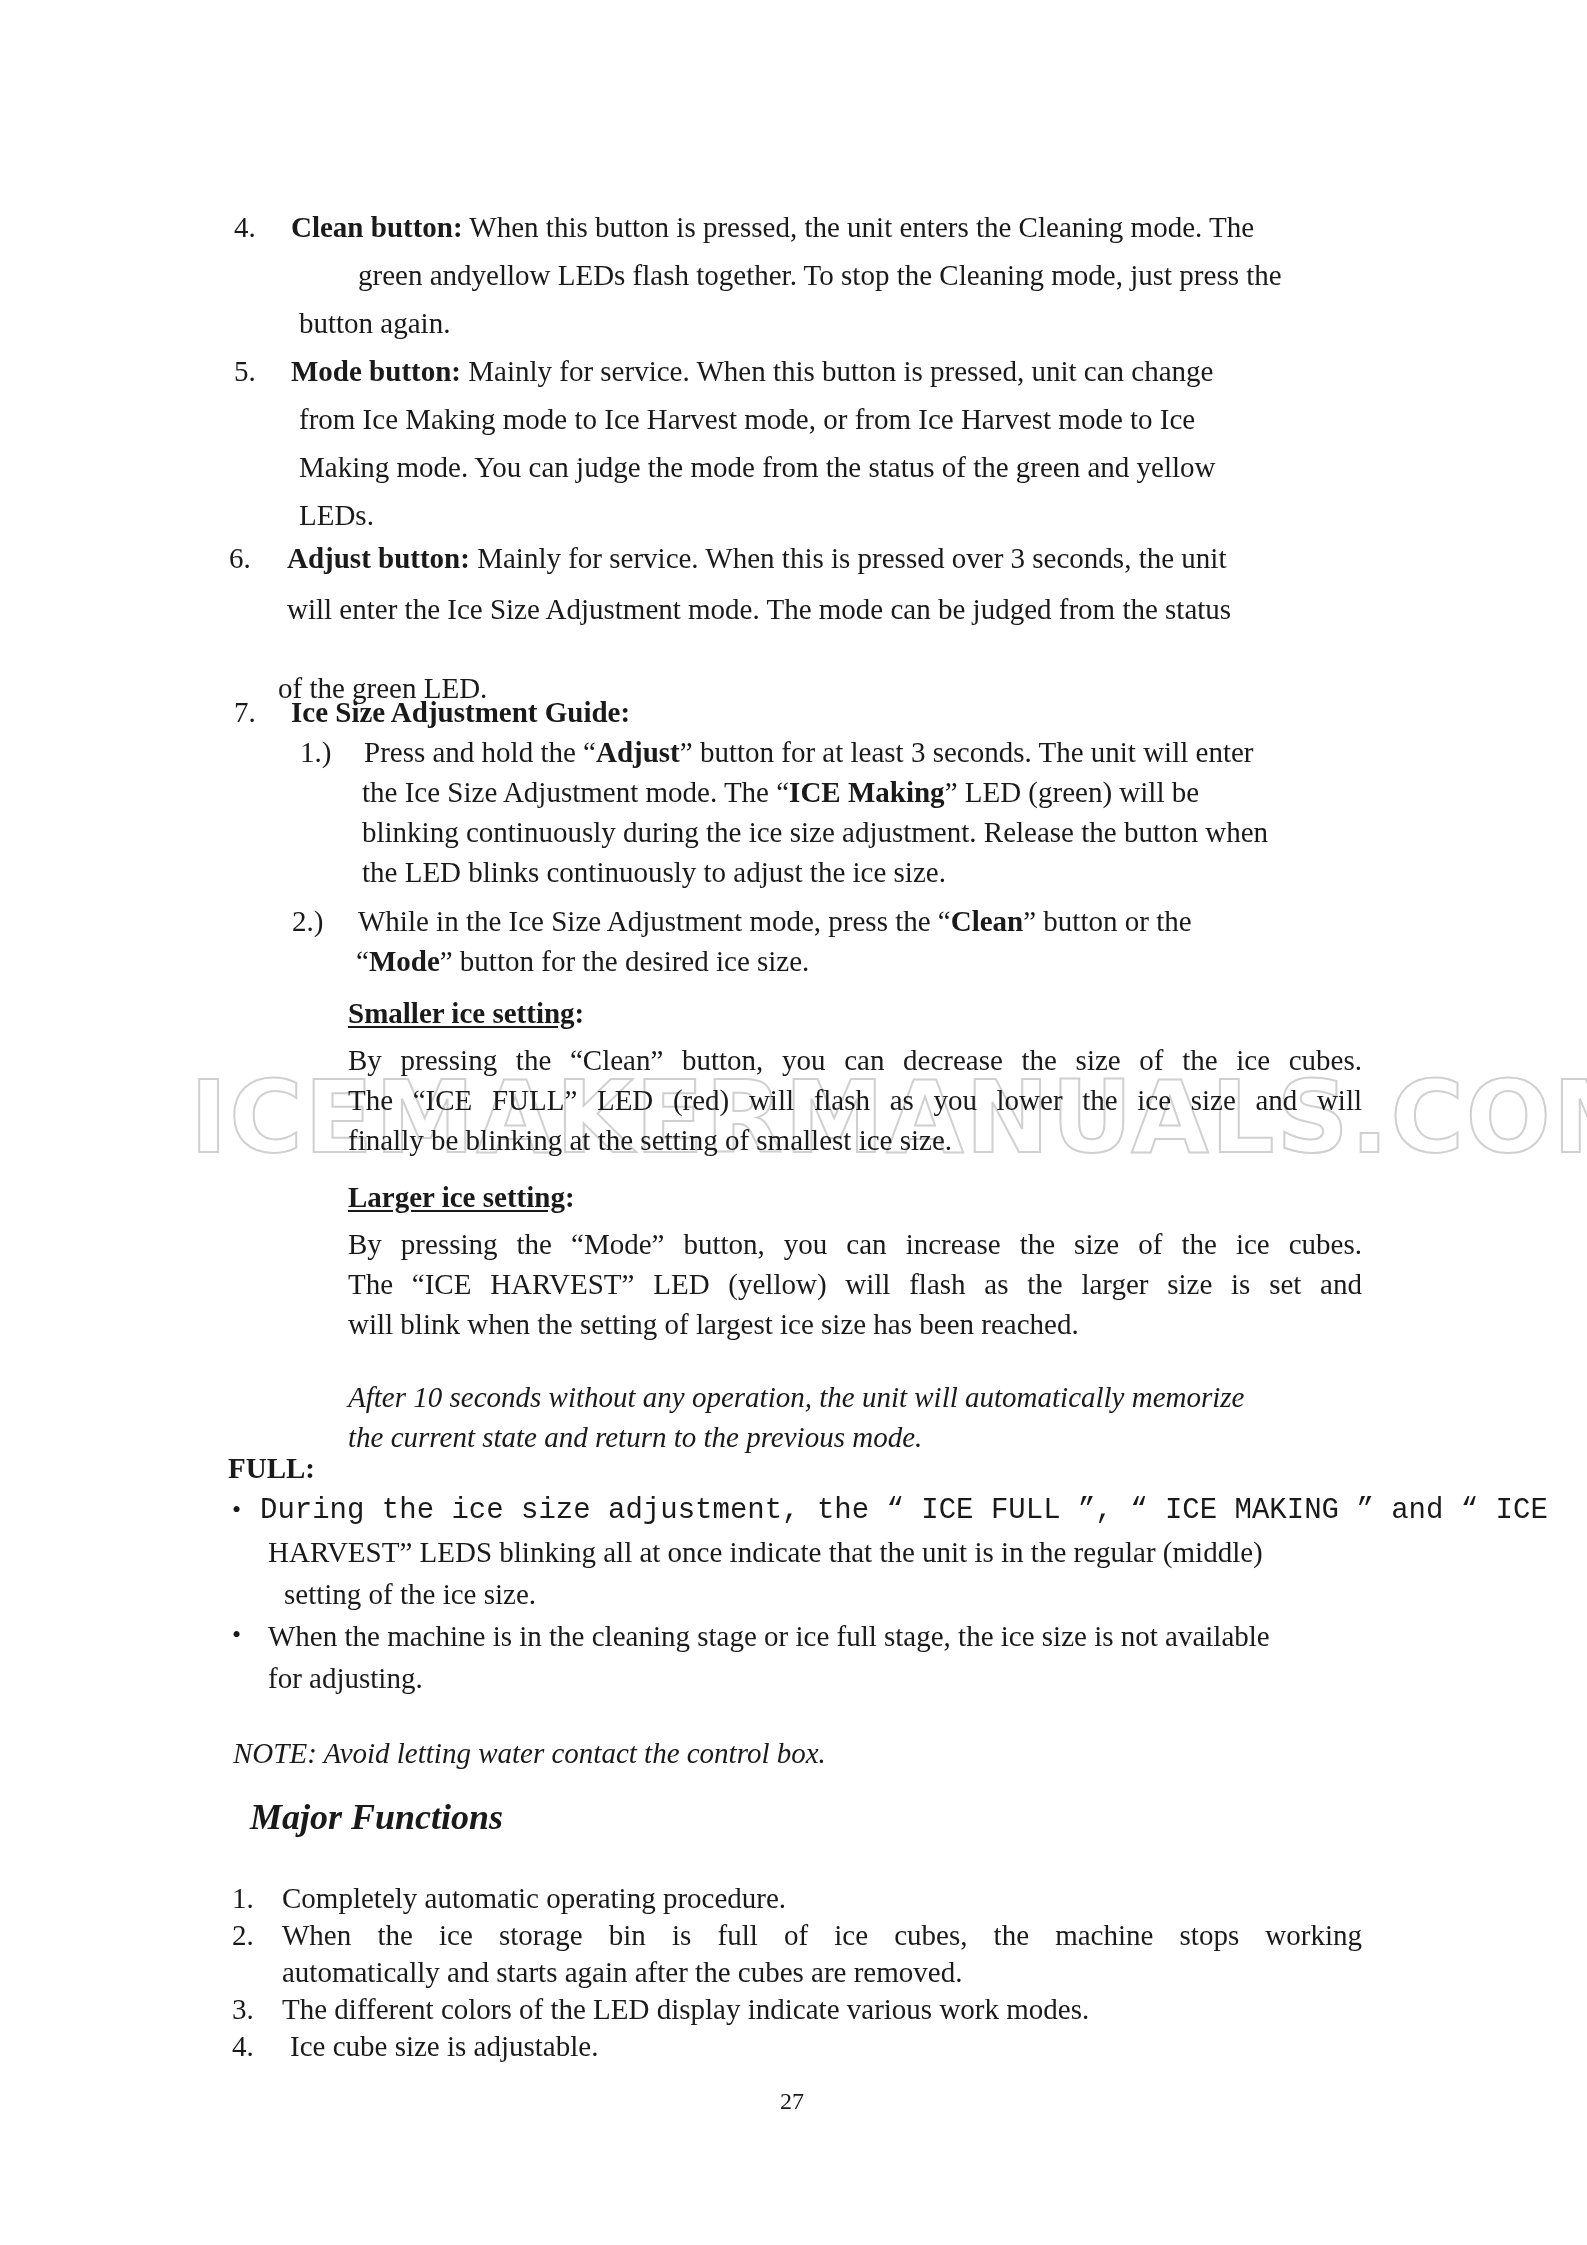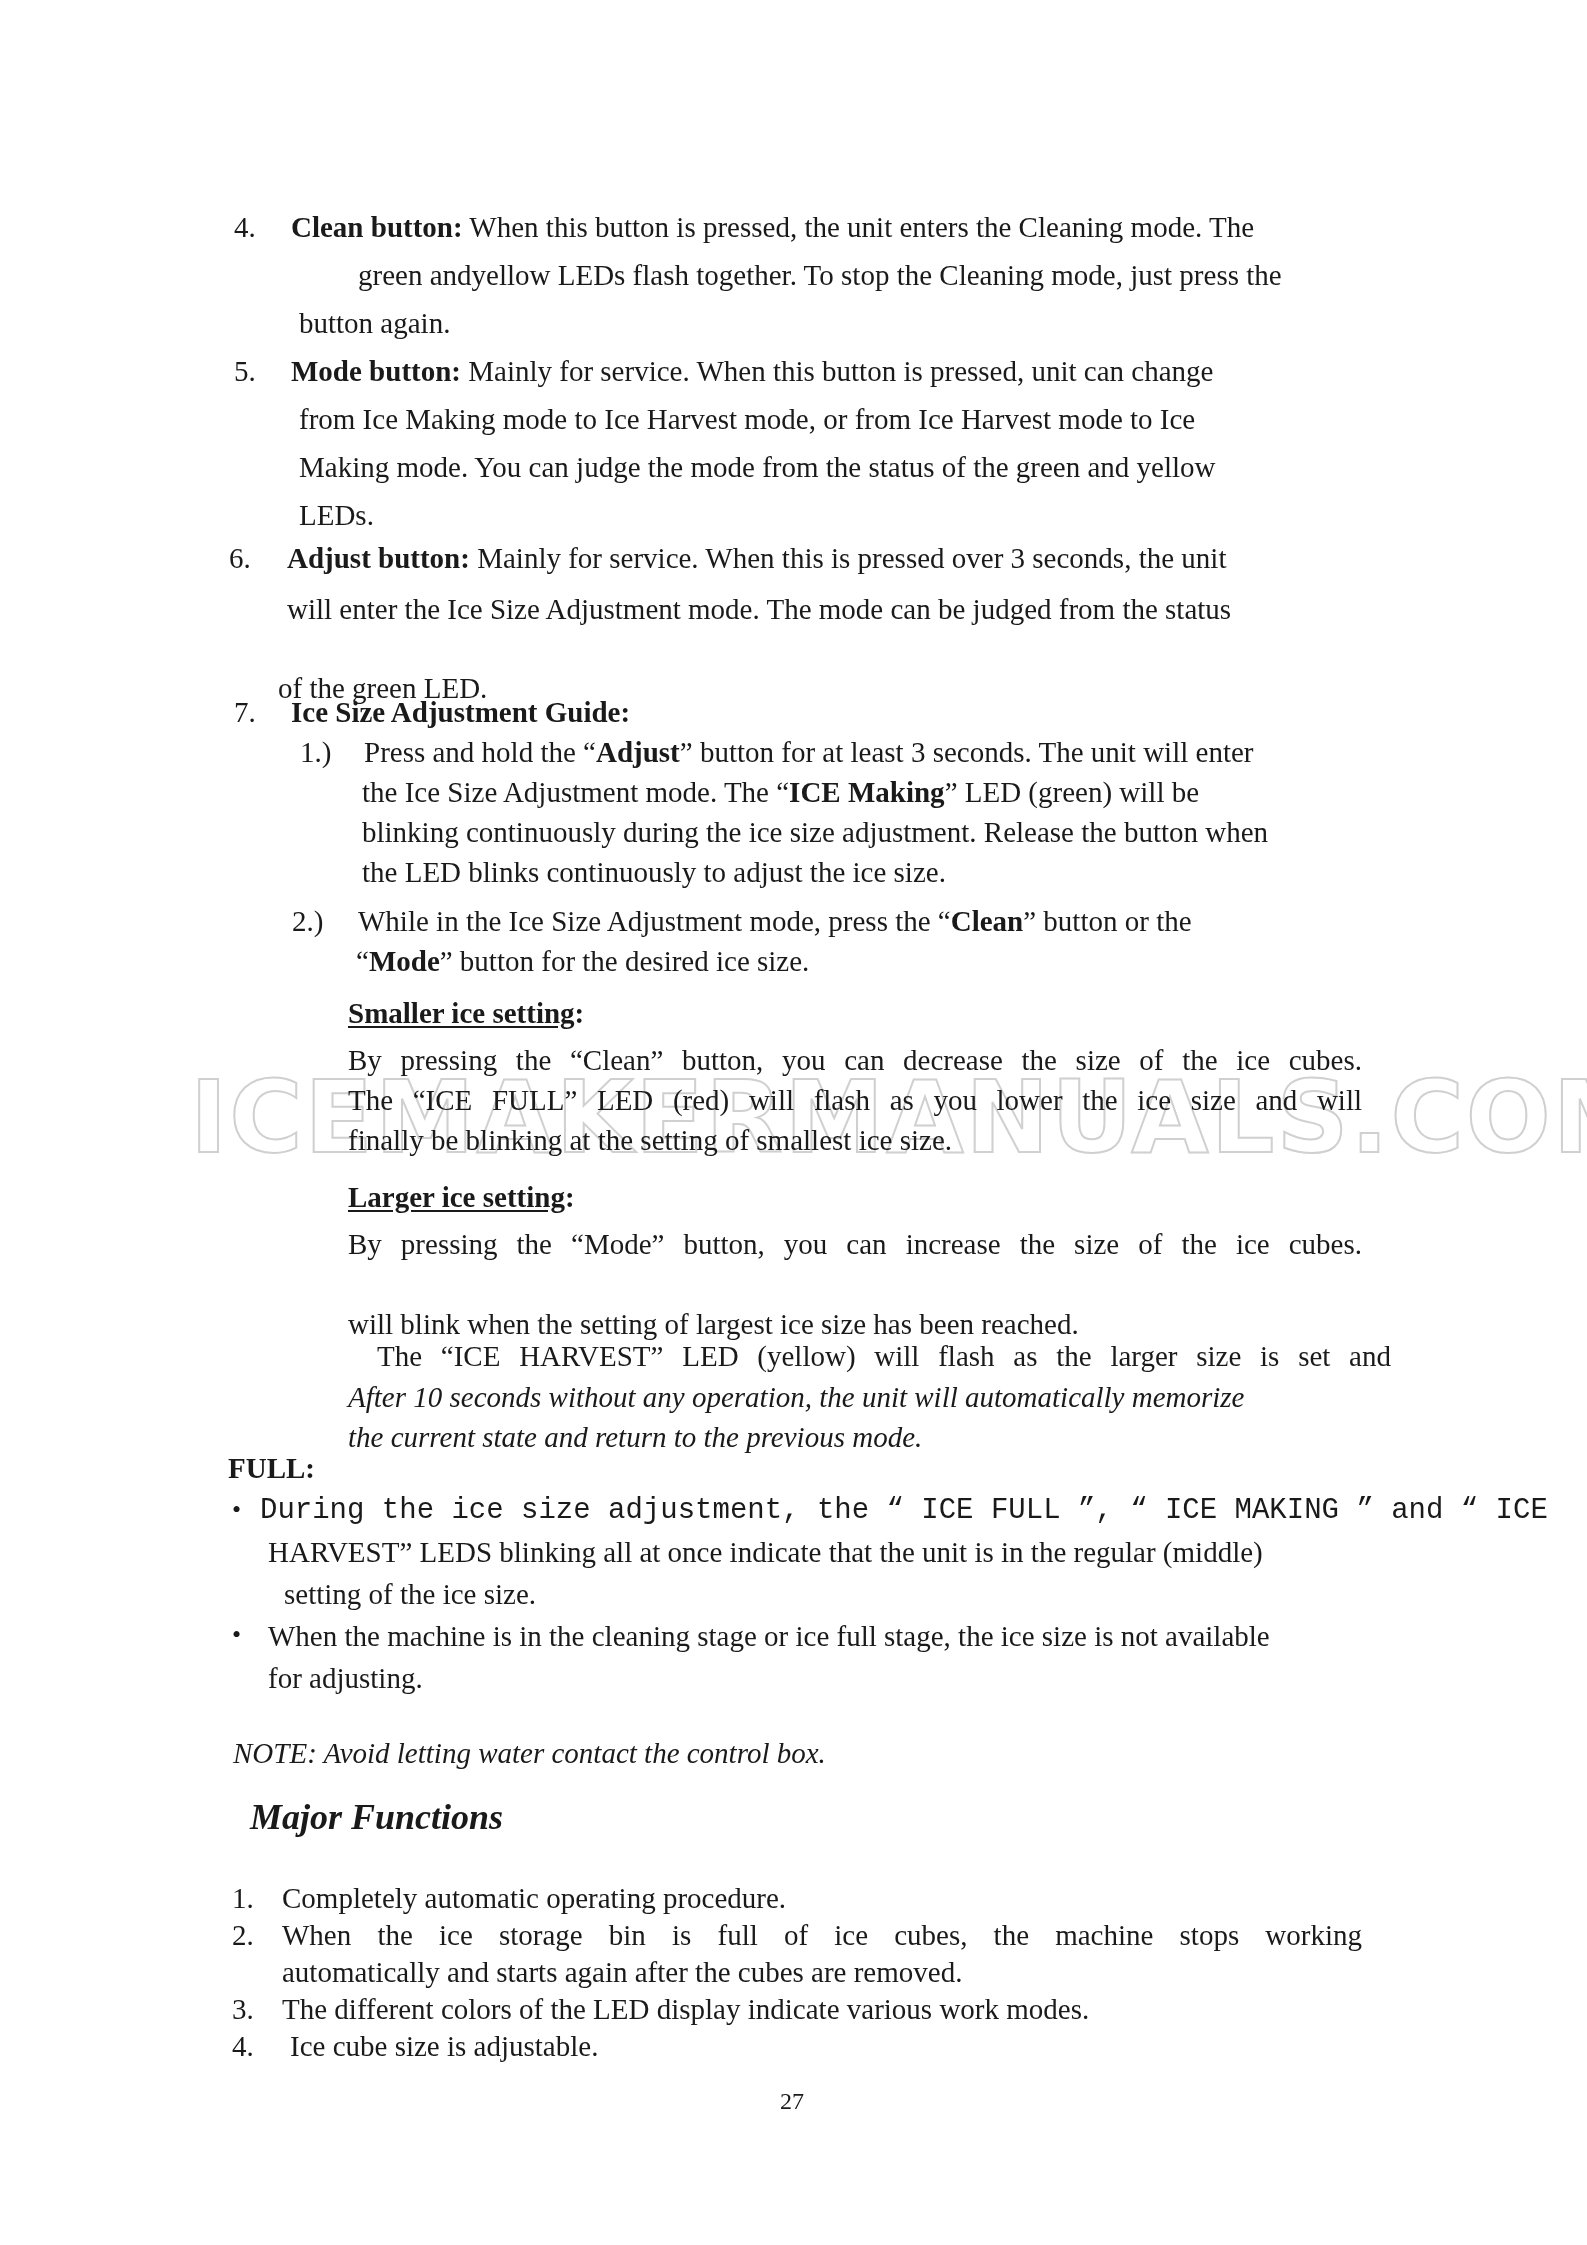--- a/index.html
+++ b/index.html
@@ -92,21 +92,21 @@
         <div class="txt just" style="left:348px; top:1036px; width:1014px;">By pressing the “Clean” button, you can decrease the size of the ice cubes.</div>
         <div class="txt just" style="left:348px; top:1076px; width:1014px;">The “ICE FULL” LED (red) will flash as you lower the ice size and will</div>
         <div class="txt" style="left:348px; top:1116px;">finally be blinking at the setting of smallest ice size.</div>
       </div>
 
       <div>
         <div class="txt" style="left:348px; top:1173px;">
           <span class="u">Larger ice setting</span><span class="b">:</span>
         </div>
         <div class="txt just" style="left:348px; top:1220px; width:1014px;">By pressing the “Mode” button, you can increase the size of the ice cubes.</div>
-        <div class="txt just" style="left:348px; top:1332px; width:1014px;margin-left:29px;">The “ICE HARVEST” LED (yellow) will flash as the larger size is set and</div>
+        <div class="txt just" style="left:348px; top:1260px; width:1014px;">The “ICE HARVEST” LED (yellow) will flash as the larger size is set and</div>
         <div class="txt" style="left:348px; top:1300px;">will blink when the setting of largest ice size has been reached.</div>
       </div>
 
       <div>
         <div class="txt i" style="left:348px; top:1357px;">After 10 seconds without any operation, the unit will automatically memorize</div>
         <div class="txt i" style="left:348px; top:1397px;">the current state and return to the previous mode.</div>
       </div>
     </div>
 
     <div>

